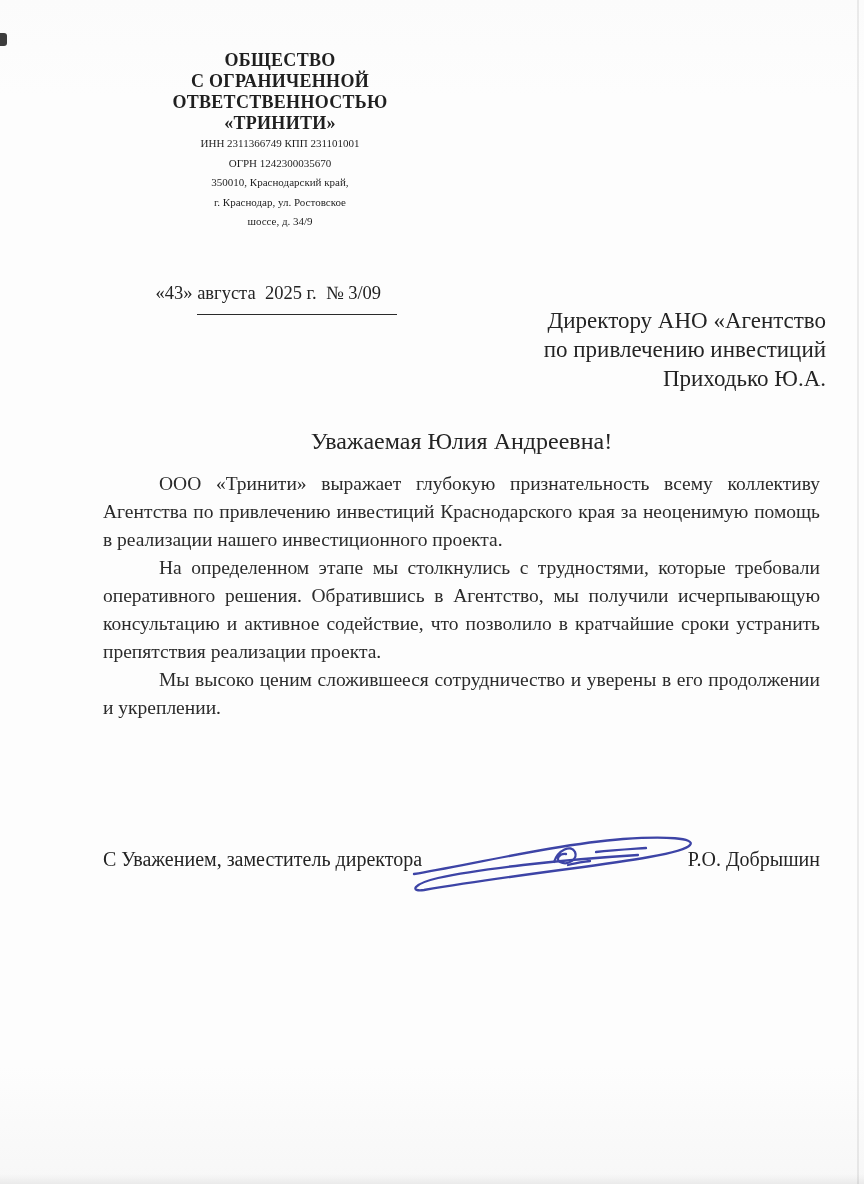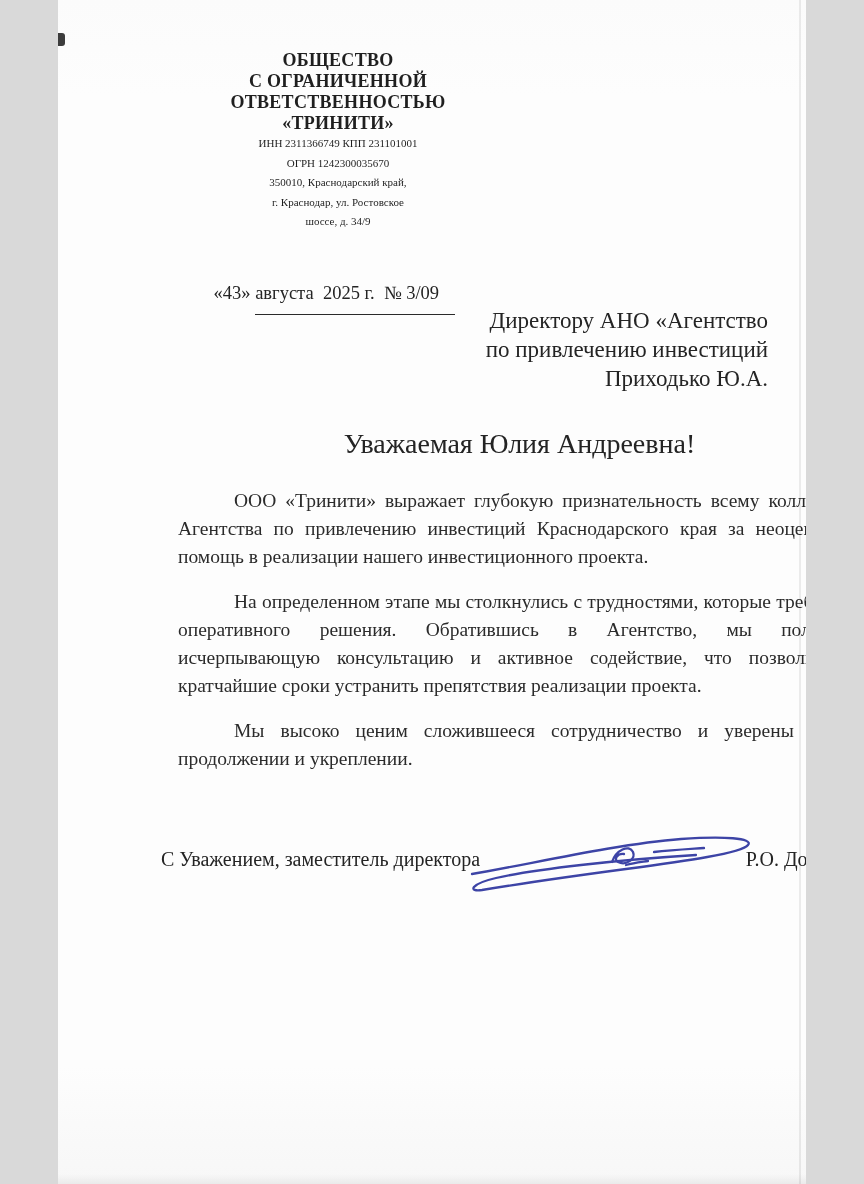--- a/index.html
+++ b/index.html
@@ -2,21 +2,21 @@
 <html><head>
 <meta charset="utf-8">
 <style>
   html, body {
     margin: 0;
     padding: 0;
     background: #d9d9d9;
   }
   .page {
     position: relative;
-    width: 748px;
+    width: 864px;
     height: 1184px;
     margin: 0 auto;
     background: linear-gradient(180deg, #fbfbfb 0%, #fdfdfd 8%, #fdfdfd 90%, #f7f7f7 100%);
     overflow: hidden;
     font-family: "Liberation Serif", "DejaVu Serif", serif;
     color: #2b2b2b;
   }
   
   .edge-line-right {
     position: absolute;
@@ -88,35 +88,35 @@
     color: #242424;
   }
 
   
   .salutation {
     position: absolute;
     top: 428px;
     left: 103px;
     width: 717px;
     text-align: center;
-    font-size: 28px;
+    font-size: 24px;
     color: #242424;
   }
   .body-text {
     position: absolute;
     top: 470px;
     left: 103px;
     width: 717px;
     font-size: 19.5px;
     line-height: 28px;
     text-align: justify;
     color: #2b2b2b;
   }
   .body-text p {
-    margin: 17px;
+    margin: 0;
     text-indent: 56px;
   }
 
   
   .sign-row {
     position: absolute;
     top: 848px;
     left: 103px;
     width: 717px;
     display: flex;

